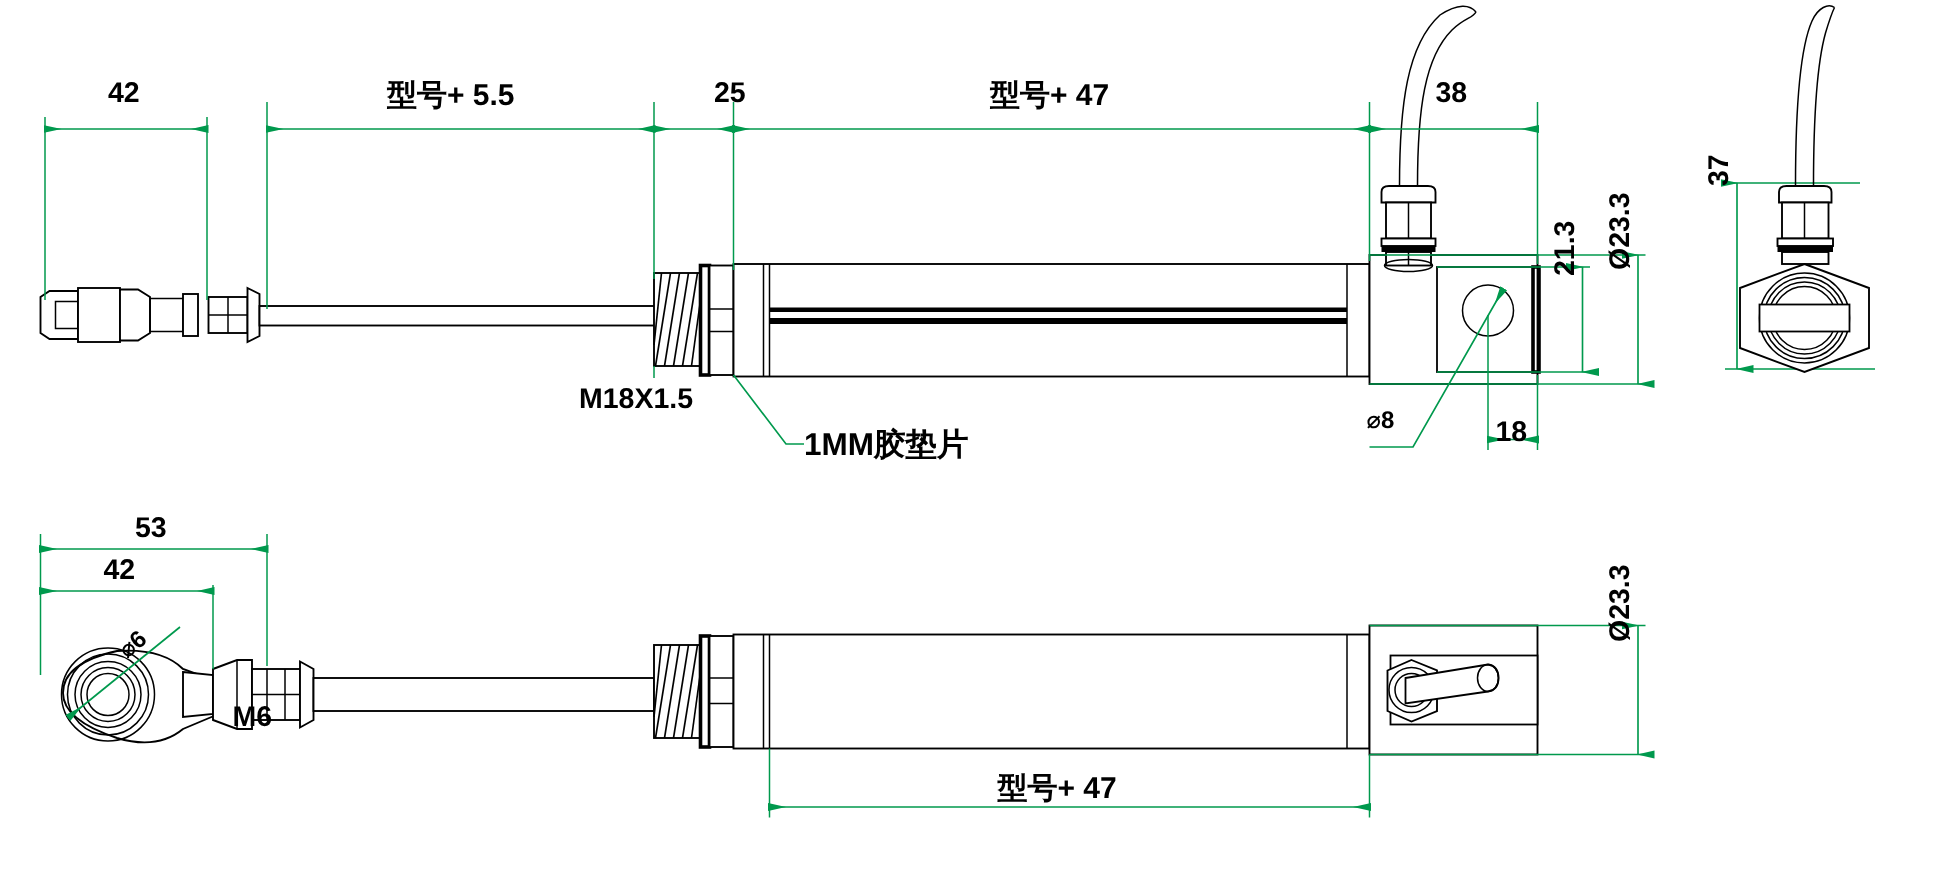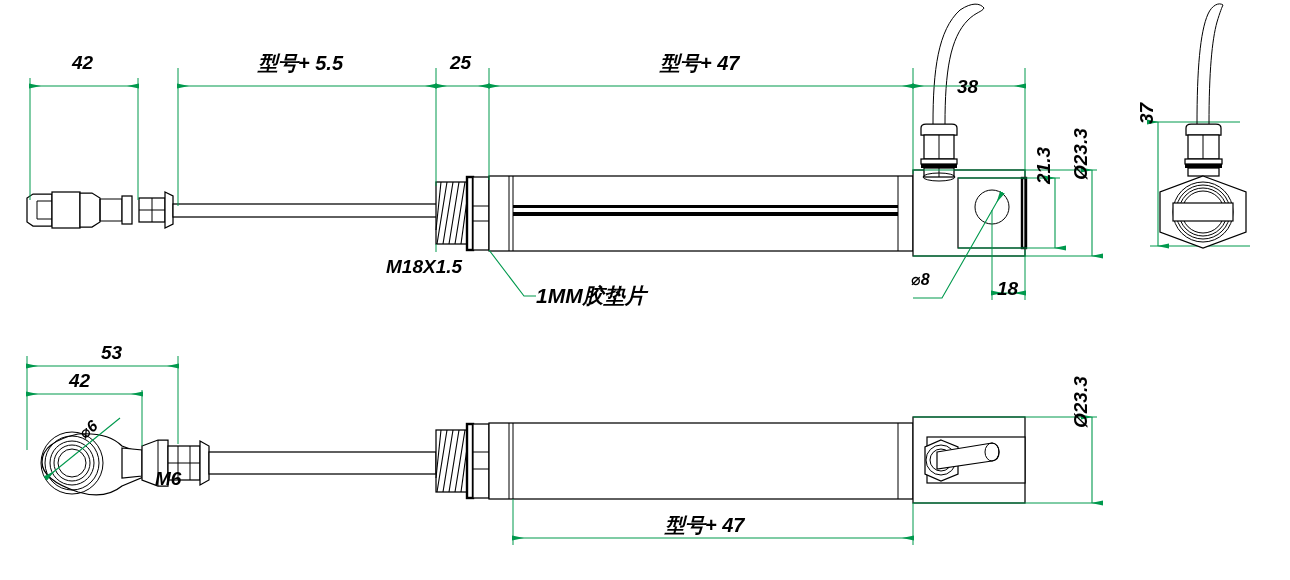--- a/index.html
+++ b/index.html
@@ -1,20 +1,20 @@
 <!DOCTYPE html>
 <html><head>
 <meta charset="utf-8">
 <style>
   html,body{margin:0;padding:0;background:#ffffff;}
   body{
     font-family:"Liberation Sans","DejaVu Sans",sans-serif;
     width:1290px;height:580px;overflow:hidden;
   }
-  #sheet{position:relative;width:1290px;height:580px;background:#fff;font-style:italic;}
+  #sheet{position:relative;width:1290px;height:580px;background:#fff;}
   svg.draw{position:absolute;left:0;top:0;width:1290px;height:580px;}
   .dimtext{
     fill:#00994d;
     font-family:"Liberation Sans","DejaVu Sans",sans-serif;
     font-weight:bold;
     font-size:19px;
   }
   .dimtext.cjk{font-size:20px;}
   .dimtext.small{font-size:16px;}
   .dimtext.big{font-size:21px;text-align:right;}
@@ -256,41 +256,41 @@
       <line class="dim" x1="1092" y1="417" x2="1092" y2="503" marker-start="url(#arrU)" marker-end="url(#arrD)"></line>
     </g>
   </svg>
 
   <div style="position:absolute;left:0;top:0;width:1290px;height:580px;">
 
     <span class="dimtext" style="position:absolute;left:72px;top:52px;">42</span>
 
     <span class="dimtext cjk" style="position:absolute;left:258px;top:50px;text-align:center;">型号+ 5.5</span>
 
-    <span class="dimtext" style="position:absolute;left:450px;top:52px;">25</span>
+    <span class="dimtext" style="position:absolute;left:476px;top:52px;">25</span>
 
     <span class="dimtext cjk" style="position:absolute;left:660px;top:50px;">型号+ 47</span>
 
-    <span class="dimtext" style="position:absolute;left:957px;top:52px;margin-top:24px;">38</span>
+    <span class="dimtext" style="position:absolute;left:957px;top:52px;">38</span>
 
     <span class="dimtext" style="position:absolute;left:1033px;top:184px;transform:rotate(-90deg);transform-origin:left top;">21.3</span>
 
     <span class="dimtext" style="position:absolute;left:1070px;top:180px;transform:rotate(-90deg);transform-origin:left top;">Ø23.3</span>
 
     <span class="dimtext" style="position:absolute;left:997px;top:278px;">18</span>
 
     <span class="dimtext small" style="position:absolute;left:911px;top:270px;">⌀8</span>
 
     <span class="dimtext" style="position:absolute;left:386px;top:256px;">M18X1.5</span>
 
     <span class="dimtext big" style="position:absolute;left:536px;top:282px;">1MM胶垫片</span>
 
     <span class="dimtext" style="position:absolute;left:1136px;top:124px;transform:rotate(-90deg);transform-origin:left top;">37</span>
 
-    <span class="dimtext" style="position:absolute;left:90px;top:342px;margin-left:11px;">53</span>
+    <span class="dimtext" style="position:absolute;left:90px;top:342px;">53</span>
 
     <span class="dimtext" style="position:absolute;left:69px;top:370px;">42</span>
 
     <span class="dimtext small" style="position:absolute;left:75px;top:428px;transform:rotate(-40deg);transform-origin:left top;">⌀6</span>
 
     <span class="dimtext" style="position:absolute;left:155px;top:468px;">M6</span>
 
     <span class="dimtext cjk" style="position:absolute;left:665px;top:512px;">型号+ 47</span>
 
     <span class="dimtext" style="position:absolute;left:1070px;top:428px;transform:rotate(-90deg);transform-origin:left top;">Ø23.3</span>

